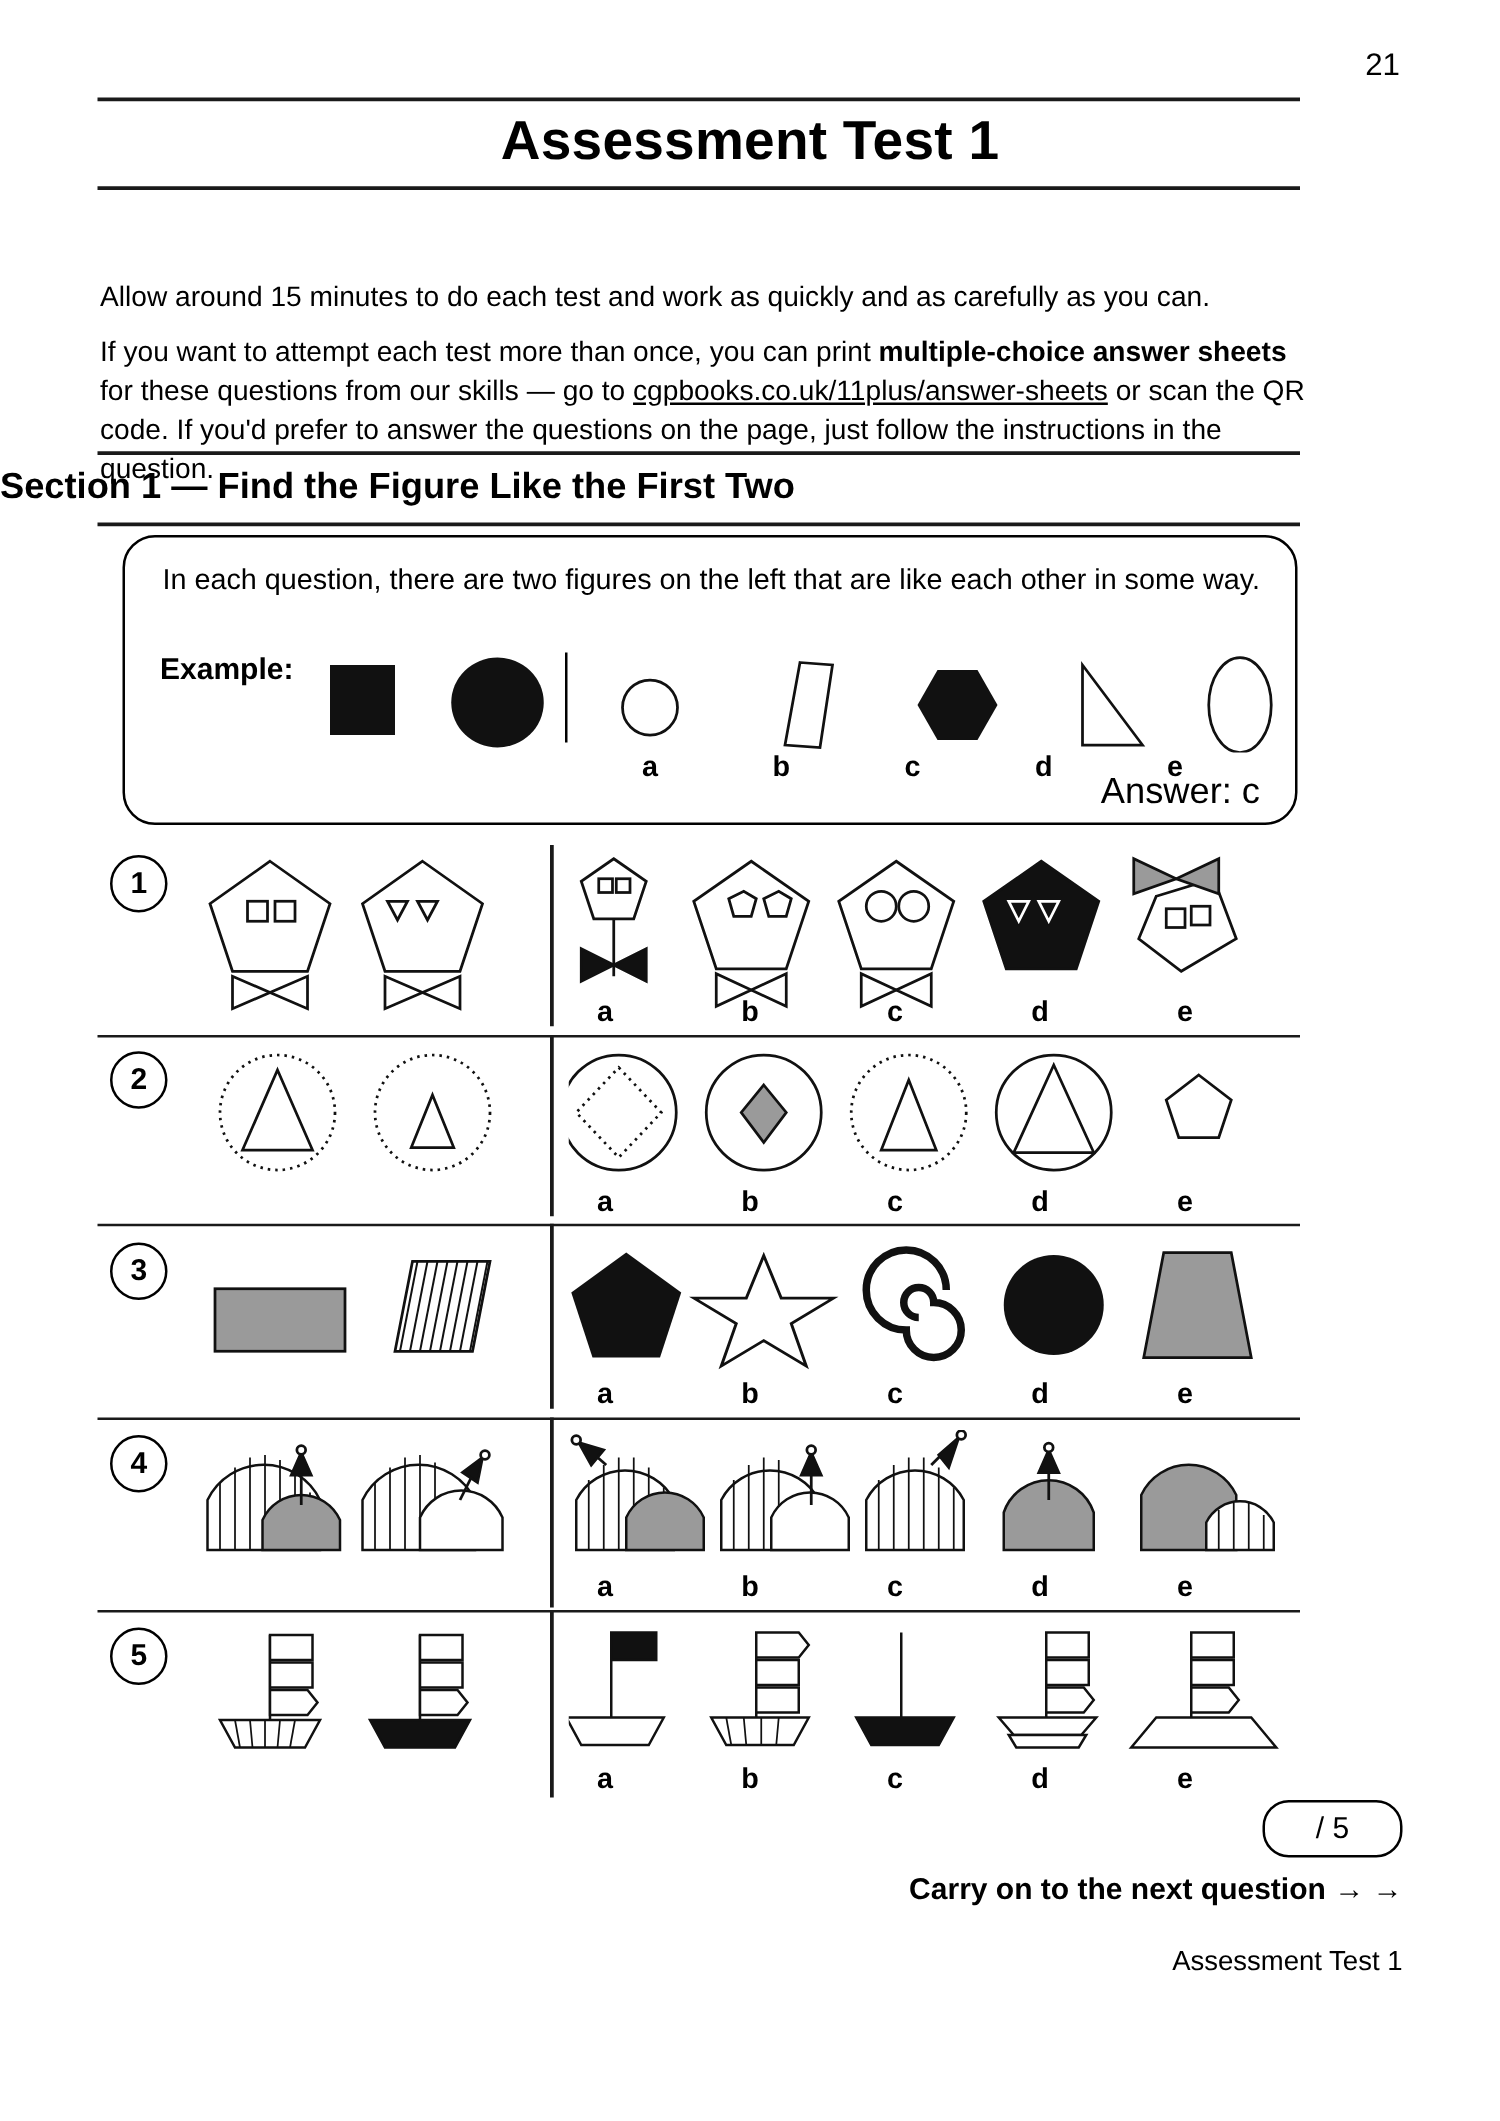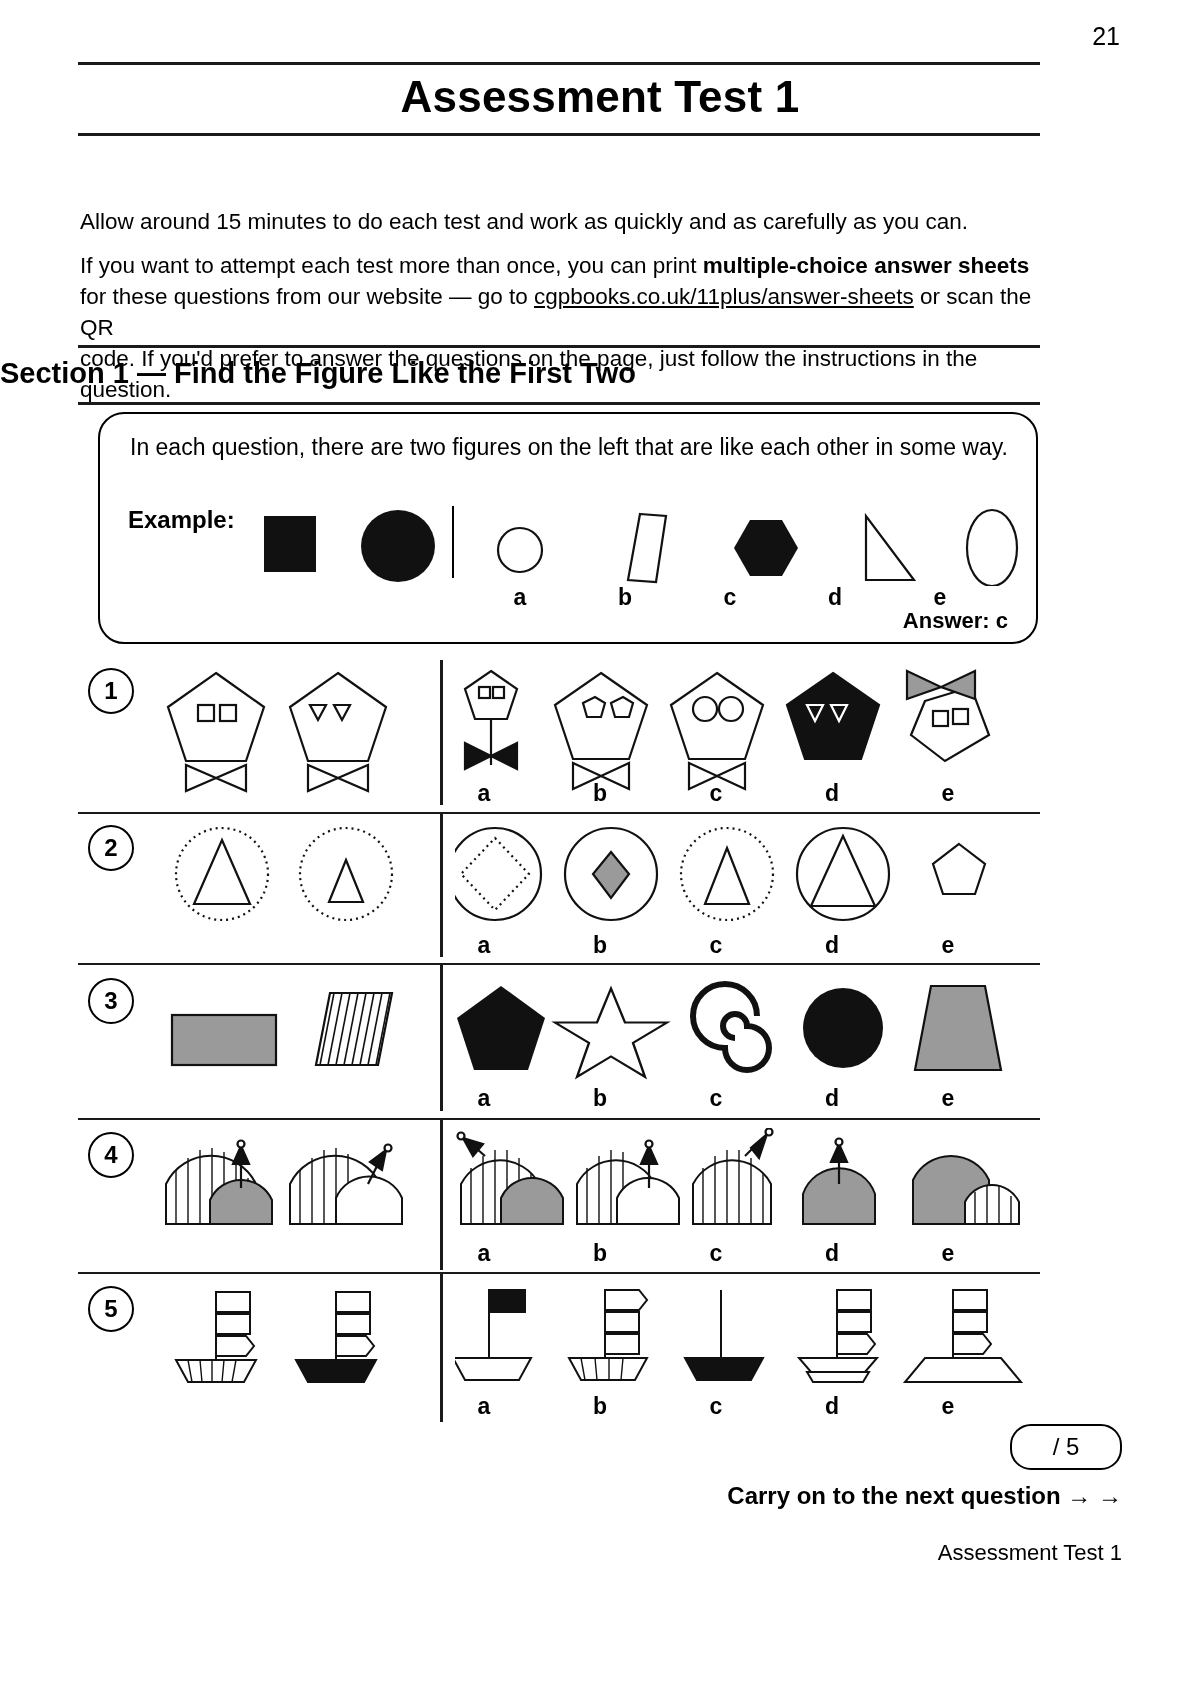--- a/index.html
+++ b/index.html
@@ -1,39 +1,39 @@
 <!DOCTYPE html>
 <html><head>
 <meta charset="utf-8">
 <style>
   html,body{margin:0;padding:0;background:#fff;}
   body{width:1200px;height:1697px;position:relative;
        font-family:"Liberation Sans",sans-serif;color:#000;}
-  .page{position:absolute;left:0;top:0;width:1200px;height:1349px;}
+  .page{position:absolute;left:0;top:16px;width:1200px;height:1349px;}
 
   .pagenum{position:absolute;right:80px;top:22px;font-size:25px;}
 
   .rule{position:absolute;left:78px;width:962px;border-top:3px solid #1a1a1a;}
 
   h1.title{position:absolute;left:0;top:72px;width:1200px;text-align:center;
     font-size:44px;font-weight:bold;margin:0;letter-spacing:.2px;}
 
   .para{position:absolute;left:80px;width:965px;font-size:22.5px;line-height:31px;}
   .para b{font-weight:bold;}
   .link{text-decoration:underline;}
 
   h2.section{position:absolute;left:0;top:357px;width:1200px;
     font-size:29px;font-weight:bold;margin:0;}
 
   .exbox{position:absolute;left:98px;top:412px;width:940px;height:232px;
     border:2.5px solid #000;border-radius:26px;box-sizing:border-box;}
   .exline{position:absolute;left:30px;font-size:23px;line-height:30px;}
   .exlabel{position:absolute;left:28px;top:92px;font-size:24px;font-weight:bold;}
   .exdiv{position:absolute;left:352px;top:92px;width:2px;height:72px;background:#000;}
-  .answer{position:absolute;right:28px;bottom:8px;font-size:22px;font-weight:bold;}
+  .answer{position:absolute;right:28px;bottom:8px;font-size:29px;font-weight:normal;}
   .qsep{position:absolute;left:78px;width:962px;border-top:2.5px solid #1a1a1a;}
   .vdiv{position:absolute;width:2.5px;background:#1a1a1a;}
 
   .qnum{position:absolute;width:42px;height:42px;border:2.5px solid #000;
     border-radius:50%;font-size:24px;font-weight:bold;text-align:center;
     line-height:42px;}
 
   .opt{position:absolute;font-size:23px;font-weight:bold;text-align:center;width:40px;}
 
   .cell{position:absolute;}
@@ -55,21 +55,21 @@
   <h1 class="title">Assessment Test 1</h1>
   <div class="rule" style="top:133px"></div>
 
 
   <div class="para" style="top:206px">
     <span>Allow around 15 minutes to do each test and work as quickly and as carefully as you can.</span>
   </div>
 
   <div class="para" style="top:250px">
     <span>If you want to attempt each test more than once, you can print </span><b>multiple-choice answer sheets</b><br>
-    <span>for these questions from our website — go to </span><span class="link">cgpbooks.co.uk/11plus/answer-sheets</span><span> or scan the QR</span><br>
+    <span>for these questions from our skills — go to </span><span class="link">cgpbooks.co.uk/11plus/answer-sheets</span><span> or scan the QR</span><br>
     <span>code.  If you'd prefer to answer the questions on the page, just follow the instructions in the question.</span>
   </div>
 
   <div class="rule" style="top:345px"></div>
   <h2 class="section">Section 1 — Find the Figure Like the First Two</h2>
   <div class="rule" style="top:402px"></div>
 
   <div class="exbox">
     <div class="exline" style="top:18px">In each question, there are two figures on the left that are like each other in some way.</div>
     <div class="exlabel">Example:</div>

